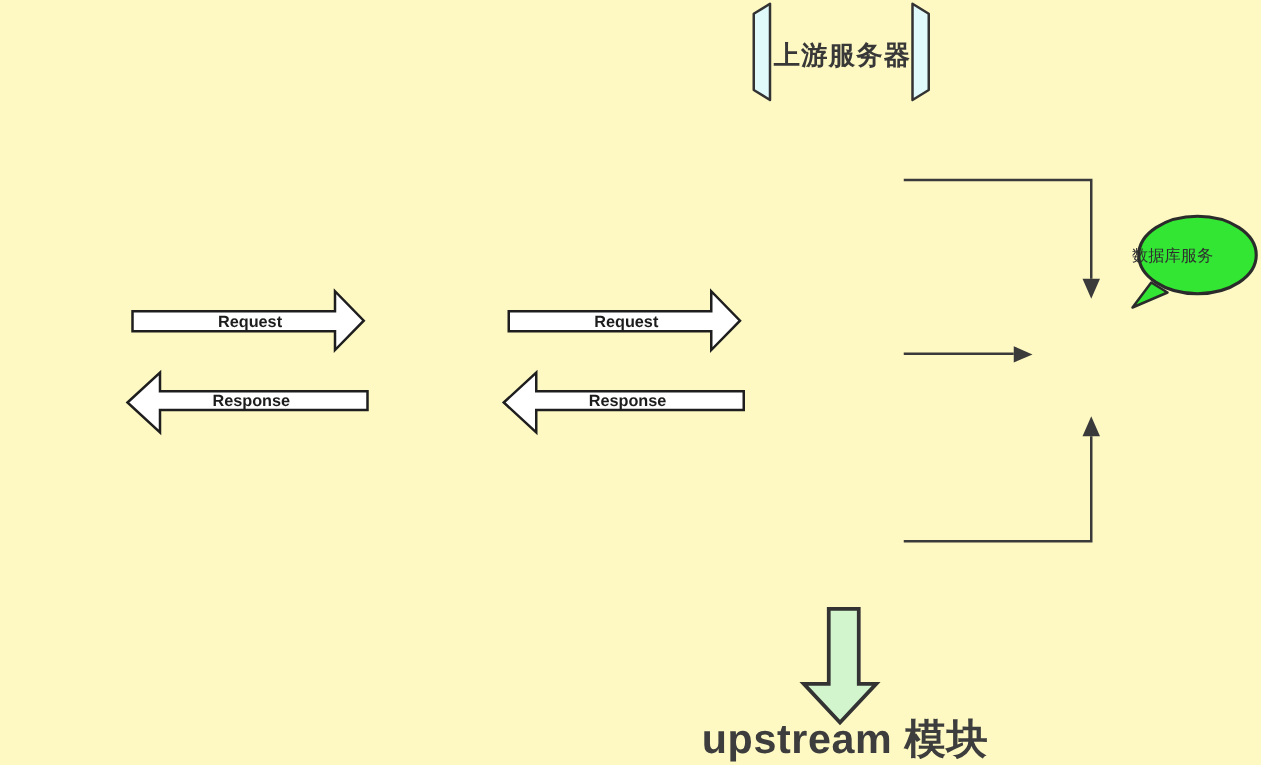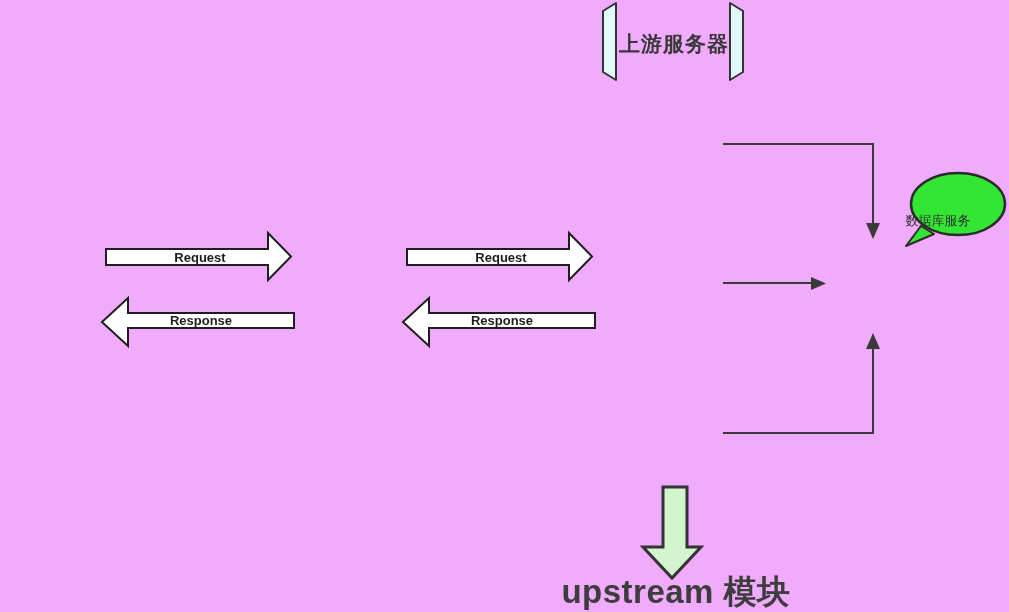--- a/index.html
+++ b/index.html
@@ -5,21 +5,21 @@
   html, body {
     margin: 0;
     padding: 0;
     background: #000000;
     font-family: "Liberation Sans", "DejaVu Sans", sans-serif;
   }
   .stage {
     position: relative;
     width: 1009px;
     height: 612px;
-    background: #f0abfc;
+    background: #fef9c3;
     overflow: hidden;
   }
   .layer {
     position: absolute;
     inset: 0;
   }
   .label {
     position: absolute;
     transform: translate(-50%, -50%);
     white-space: nowrap;
@@ -92,17 +92,17 @@
   <div class="label server-label" style="left:674px; top:44px;">上游服务器</div>
 
   <div class="label flow-label" style="left:200px; top:257px;">Request</div>
 
   <div class="label flow-label" style="left:201px; top:320px;">Response</div>
 
   <div class="label flow-label" style="left:501px; top:257px;">Request</div>
 
   <div class="label flow-label" style="left:502px; top:320px;">Response</div>
 
-  <div class="label bubble-label" style="left:938px; top:205px;margin-top:16px;">数据库服务</div>
+  <div class="label bubble-label" style="left:938px; top:205px;">数据库服务</div>
 
   <div class="label module-label" style="left:676px; top:592px;">upstream 模块</div>
 
 </div>
 
 </body></html>

